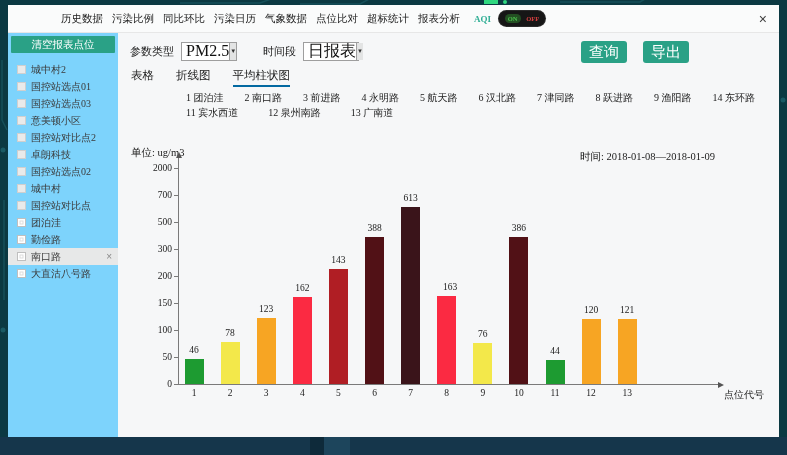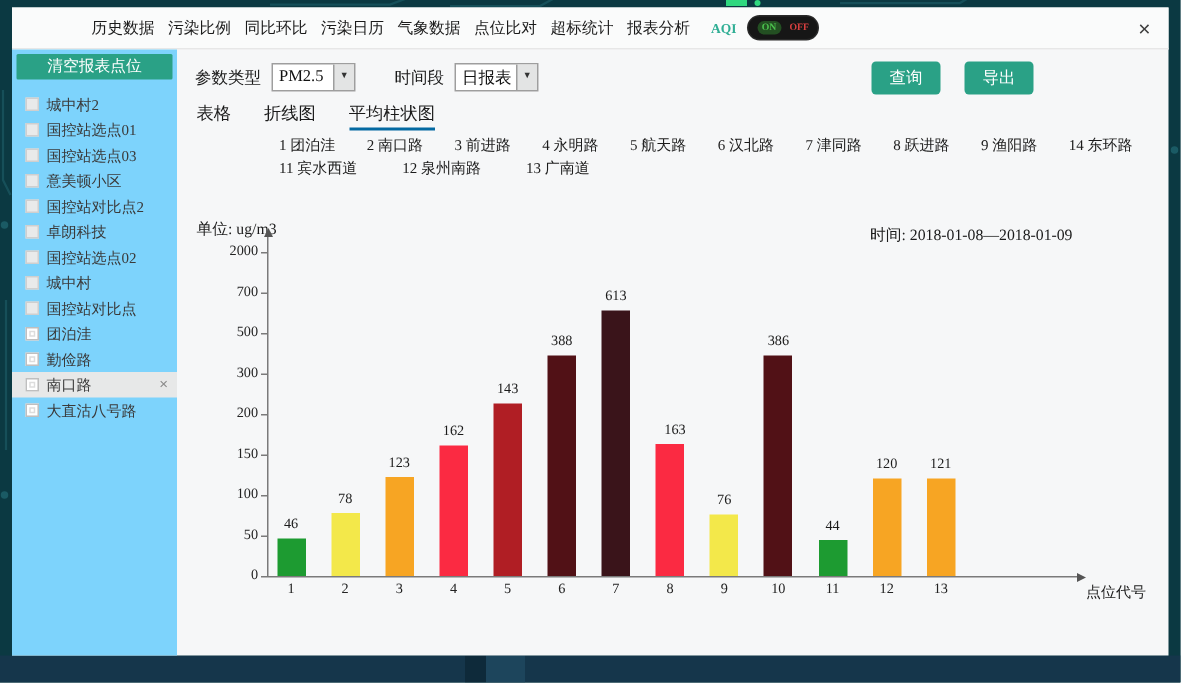--- a/index.html
+++ b/index.html
@@ -36,25 +36,25 @@
   .cbx.alt { background:#fff; border:1px solid #bfbfbf; box-shadow:inset 0 0 0 1.5px #fff, inset 0 0 0 2.5px #ddd; }
   .sidebar-item .lbl { font-size:10px; color:#3a3a3a; white-space:nowrap; }
   .sidebar-item .rm { position:absolute; right:6px; font-size:10px; color:#8a8a8a; font-family:"Liberation Sans",sans-serif; }
 
   
   .content { position:absolute; left:110px; top:28px; right:0; bottom:0; }
 
   .controls { position:relative; height:32px; display:flex; align-items:center; padding-left:12px; padding-top:4px; }
   .ctl-label { font-size:11px; color:#1b1b1b; }
   .select { display:flex; align-items:center; width:56px; height:19px; border:1px solid #9e9e9e; background:#fff; margin-left:7px; position:relative; }
-  .select .val { font-size:11px; color:#111; padding-left:4px; flex:1; white-space:nowrap; }
+  .select .val { font-size:16px; color:#111; padding-left:4px; flex:1; white-space:nowrap; }
   .select .arrow-box { width:14px; height:100%; background:#e3e4e4; border-left:1px solid #9e9e9e; display:flex; align-items:center; justify-content:center; }
   .select .arrow-box span { font-size:6px; color:#333; }
   .gap { width:26px; }
-  .btn { position:absolute; top:8px; width:46px; height:22px; background:#2aa186; color:#fff; font-size:11px; text-align:center; line-height:22px; border-radius:3px; font-family:"Liberation Serif",serif; }
+  .btn { position:absolute; top:8px; width:46px; height:22px; background:#2aa186; color:#fff; font-size:15px; text-align:center; line-height:22px; border-radius:3px; font-family:"Liberation Serif",serif; }
   .btn.query { right:152px; }
   .btn.export { right:90px; }
 
   .tabs { display:flex; gap:22px; padding-left:13px; margin-top:3px; height:19px; }
   .tab { font-size:11.5px; color:#1b1b1b; padding-bottom:2px; }
   .tab.active { border-bottom:2px solid #0369a1; }
 
   .legend { margin-left:68px; margin-top:3px; }
   .legend-row { font-size:10px; color:#1b1b1b; line-height:15px; white-space:nowrap; }
   .legend-row .entry { display:inline-block; margin-right:21px; }

